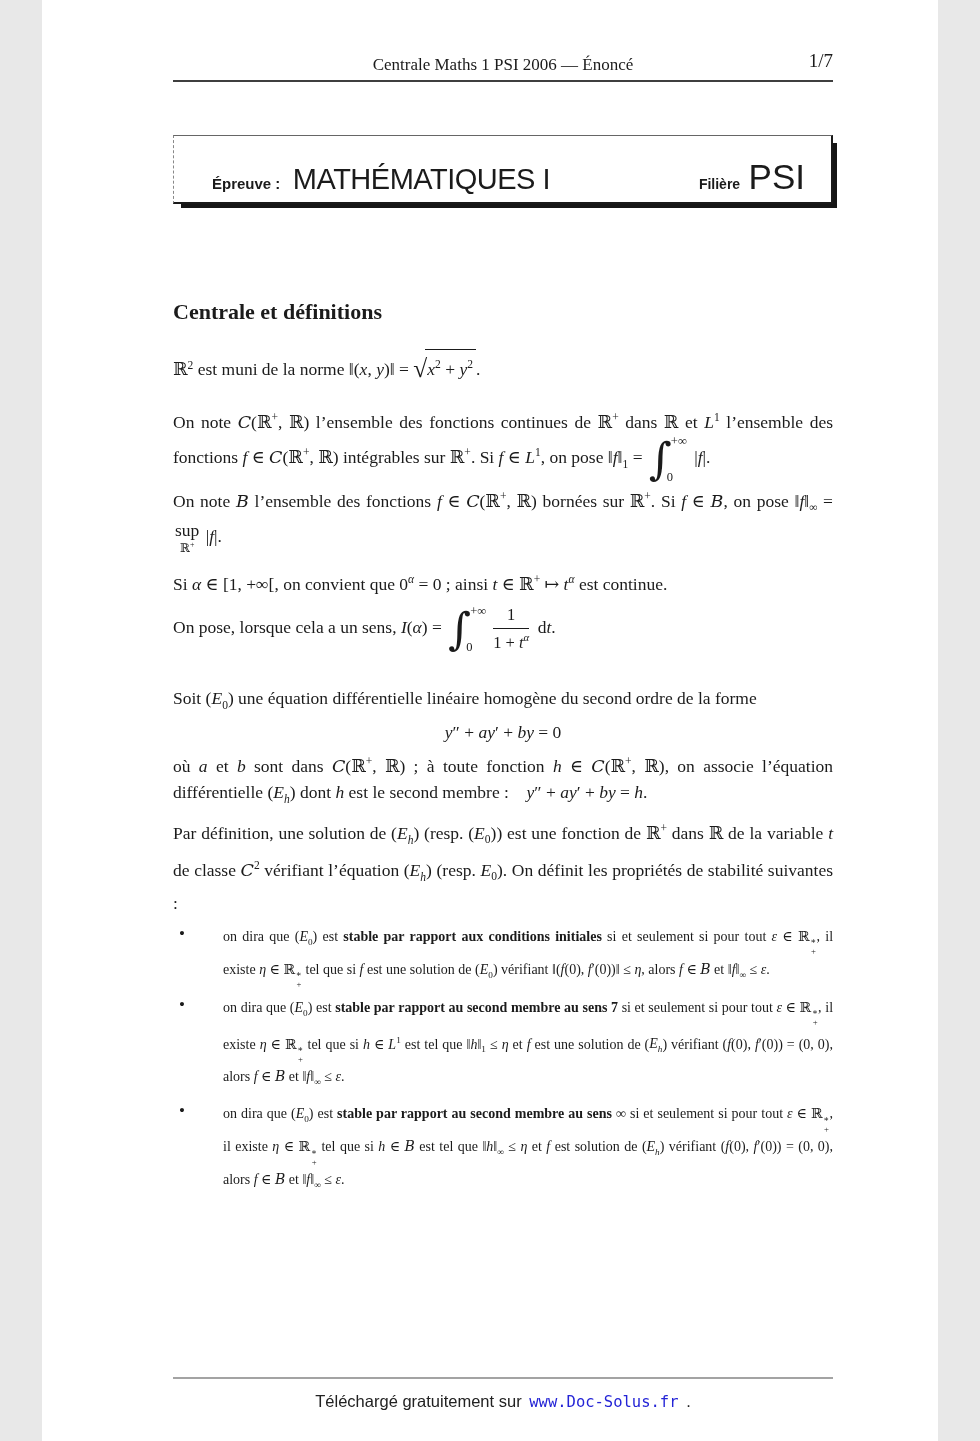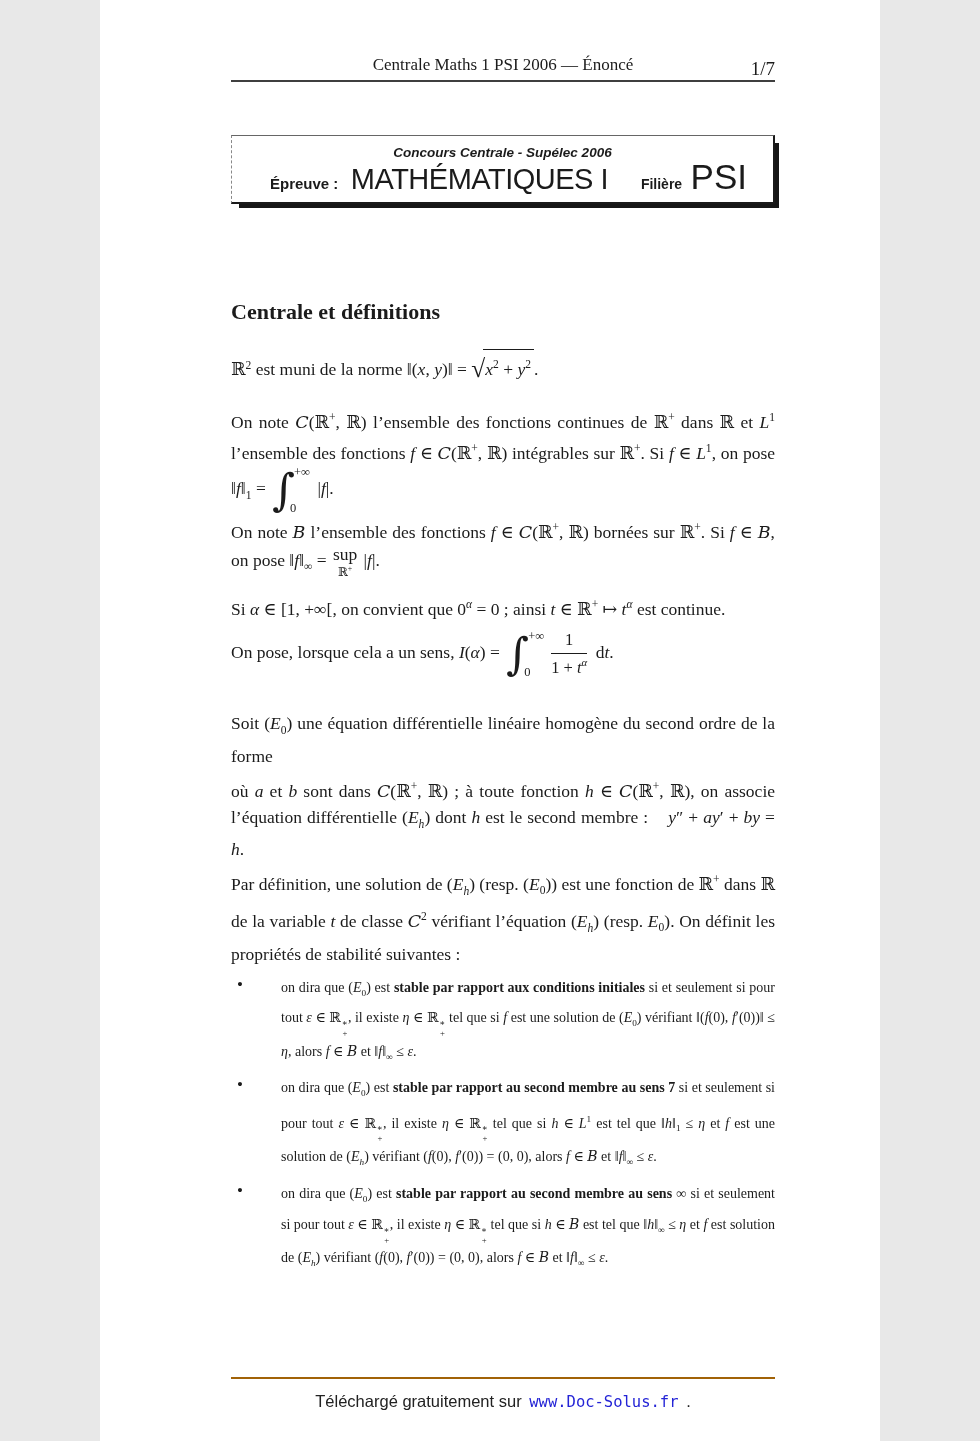--- a/index.html
+++ b/index.html
@@ -1,26 +1,26 @@
 <!DOCTYPE html>
 <html><head>
 <meta charset="utf-8">
 <style>
   html,body{margin:0;padding:0;background:#e8e8e8;}
   .page{
-    position:relative;width:780px;height:1441px;margin:0 auto;background:#ffffff;
+    position:relative;width:896px;height:1441px;margin:0 auto;background:#ffffff;
     overflow:hidden;color:#1b1b1b;
     font-family:"Liberation Serif","DejaVu Serif",serif;
   }
   .inner{padding:0 105px 0 131px;}
 
   
   .doc-header{position:relative;padding-top:55px;padding-bottom:5px;
     border-bottom:2px solid #3f3f3f;text-align:center;font-size:17px;}
-  .page-num{position:absolute;right:0;bottom:0;font-size:19px;}
+  .page-num{position:absolute;right:0;bottom:8px;font-size:19px;}
 
   
   .title-box{margin-top:53px;height:66px;background:#fff;position:relative;
     border-top:1px solid #666;border-left:1px dashed #888;
     border-right:2px solid #1a1a1a;border-bottom:2px solid #1a1a1a;
     box-shadow:6px 6px 0 -2px #161616;
     font-family:"Liberation Sans","DejaVu Sans",sans-serif;}
   .tb-line1{text-align:center;font-style:italic;font-weight:bold;font-size:13.5px;margin-top:9px;}
   .tb-line2{position:absolute;left:38px;right:26px;bottom:5px;display:flex;
     justify-content:space-between;align-items:baseline;}
@@ -68,38 +68,37 @@
   .num{border-bottom:1.4px solid #1b1b1b;padding:0 5px 2px;}
   .den{padding-top:2px;}
   .supop{display:inline-flex;flex-direction:column;align-items:center;
     vertical-align:middle;line-height:1.05;margin:0 2px;}
   .sob{font-size:0.68em;margin-top:2px;}
   .ss{display:inline-flex;flex-direction:column;align-items:center;
     font-size:0.62em;line-height:1;vertical-align:-0.42em;margin-left:1px;gap:1px;}
 
   
   .footer{position:absolute;left:131px;right:105px;bottom:30px;
-    border-top:2px solid #a16207;padding-top:13px;text-align:center;
+    border-top:2px solid #a3a3a3;padding-top:13px;text-align:center;
     font-family:"Liberation Sans","DejaVu Sans",sans-serif;font-size:16.5px;color:#222;}
   .link{font-family:"DejaVu Sans Mono","Liberation Mono",monospace;
     color:#2424d6;text-decoration:none;font-size:15.5px;margin:0 3px;}
 </style>
 </head>
 <body>
 
 <div class="page">
   <div class="inner">
 
     <div class="doc-header">
       <span class="header-title">Centrale Maths 1 PSI 2006 — Énoncé</span>
       <span class="page-num">1/7</span>
     </div>
 
     <div class="title-box">
-      <div class="tb-line1">Concours Centrale - Supélec 2006</div>
       <div class="tb-line2">
         <span class="tb-left">
           <span class="ep-label">Épreuve :</span>
           <span class="ep-name">MATHÉMATIQUES I</span>
         </span>
         <span class="tb-right">
           <span class="fil-label">Filière</span>
           <span class="fil-name">PSI</span>
         </span>
       </div>
@@ -127,20 +126,21 @@
           <span class="intg">∫</span>
           <span class="lims">
             <span class="lu">+∞</span>
             <span class="ld">0</span>
           </span>
         </span><span class="frac">
           <span class="num">1</span>
           <span class="den">1 + <i>t</i><sup><i>α</i></sup></span>
         </span> d<i>t</i>.</div>
     <div class="p p6">Soit (<i>E</i><sub>0</sub>) une équation différentielle linéaire homogène du second ordre de la forme</div>
+    <div class="eq"><i>y</i>″ + <i>ay</i>′ + <i>by</i> = 0</div>
     <div class="p p7">où <i>a</i> et <i>b</i> sont dans <span class="cal">C</span>(ℝ<sup>+</sup>, ℝ) ; à toute fonction <i>h</i> ∈ <span class="cal">C</span>(ℝ<sup>+</sup>, ℝ), on associe l’équation différentielle (<i>E<sub>h</sub></i>) dont <i>h</i> est le second membre : &nbsp;&nbsp; <i>y</i>″ + <i>ay</i>′ + <i>by</i> = <i>h</i>.</div>
     <div class="p p8">Par définition, une solution de (<i>E<sub>h</sub></i>) (resp. (<i>E</i><sub>0</sub>)) est une fonction de ℝ<sup>+</sup> dans ℝ de la variable <i>t</i> de classe <span class="cal">C</span><sup>2</sup> vérifiant l’équation (<i>E<sub>h</sub></i>) (resp. <i>E</i><sub>0</sub>). On définit les propriétés de stabilité suivantes :</div>
 
     <div class="bullets">
       <div class="bullet">
         <span class="bdot">•</span>
         <div class="btext">on dira que (<i>E</i><sub>0</sub>) est <b>stable par rapport aux conditions initiales</b> si et seulement si pour tout <i>ε</i> ∈ ℝ<span class="ss">
               <span>∗</span>
               <span>+</span>
             </span>, il existe <i>η</i> ∈ ℝ<span class="ss">

